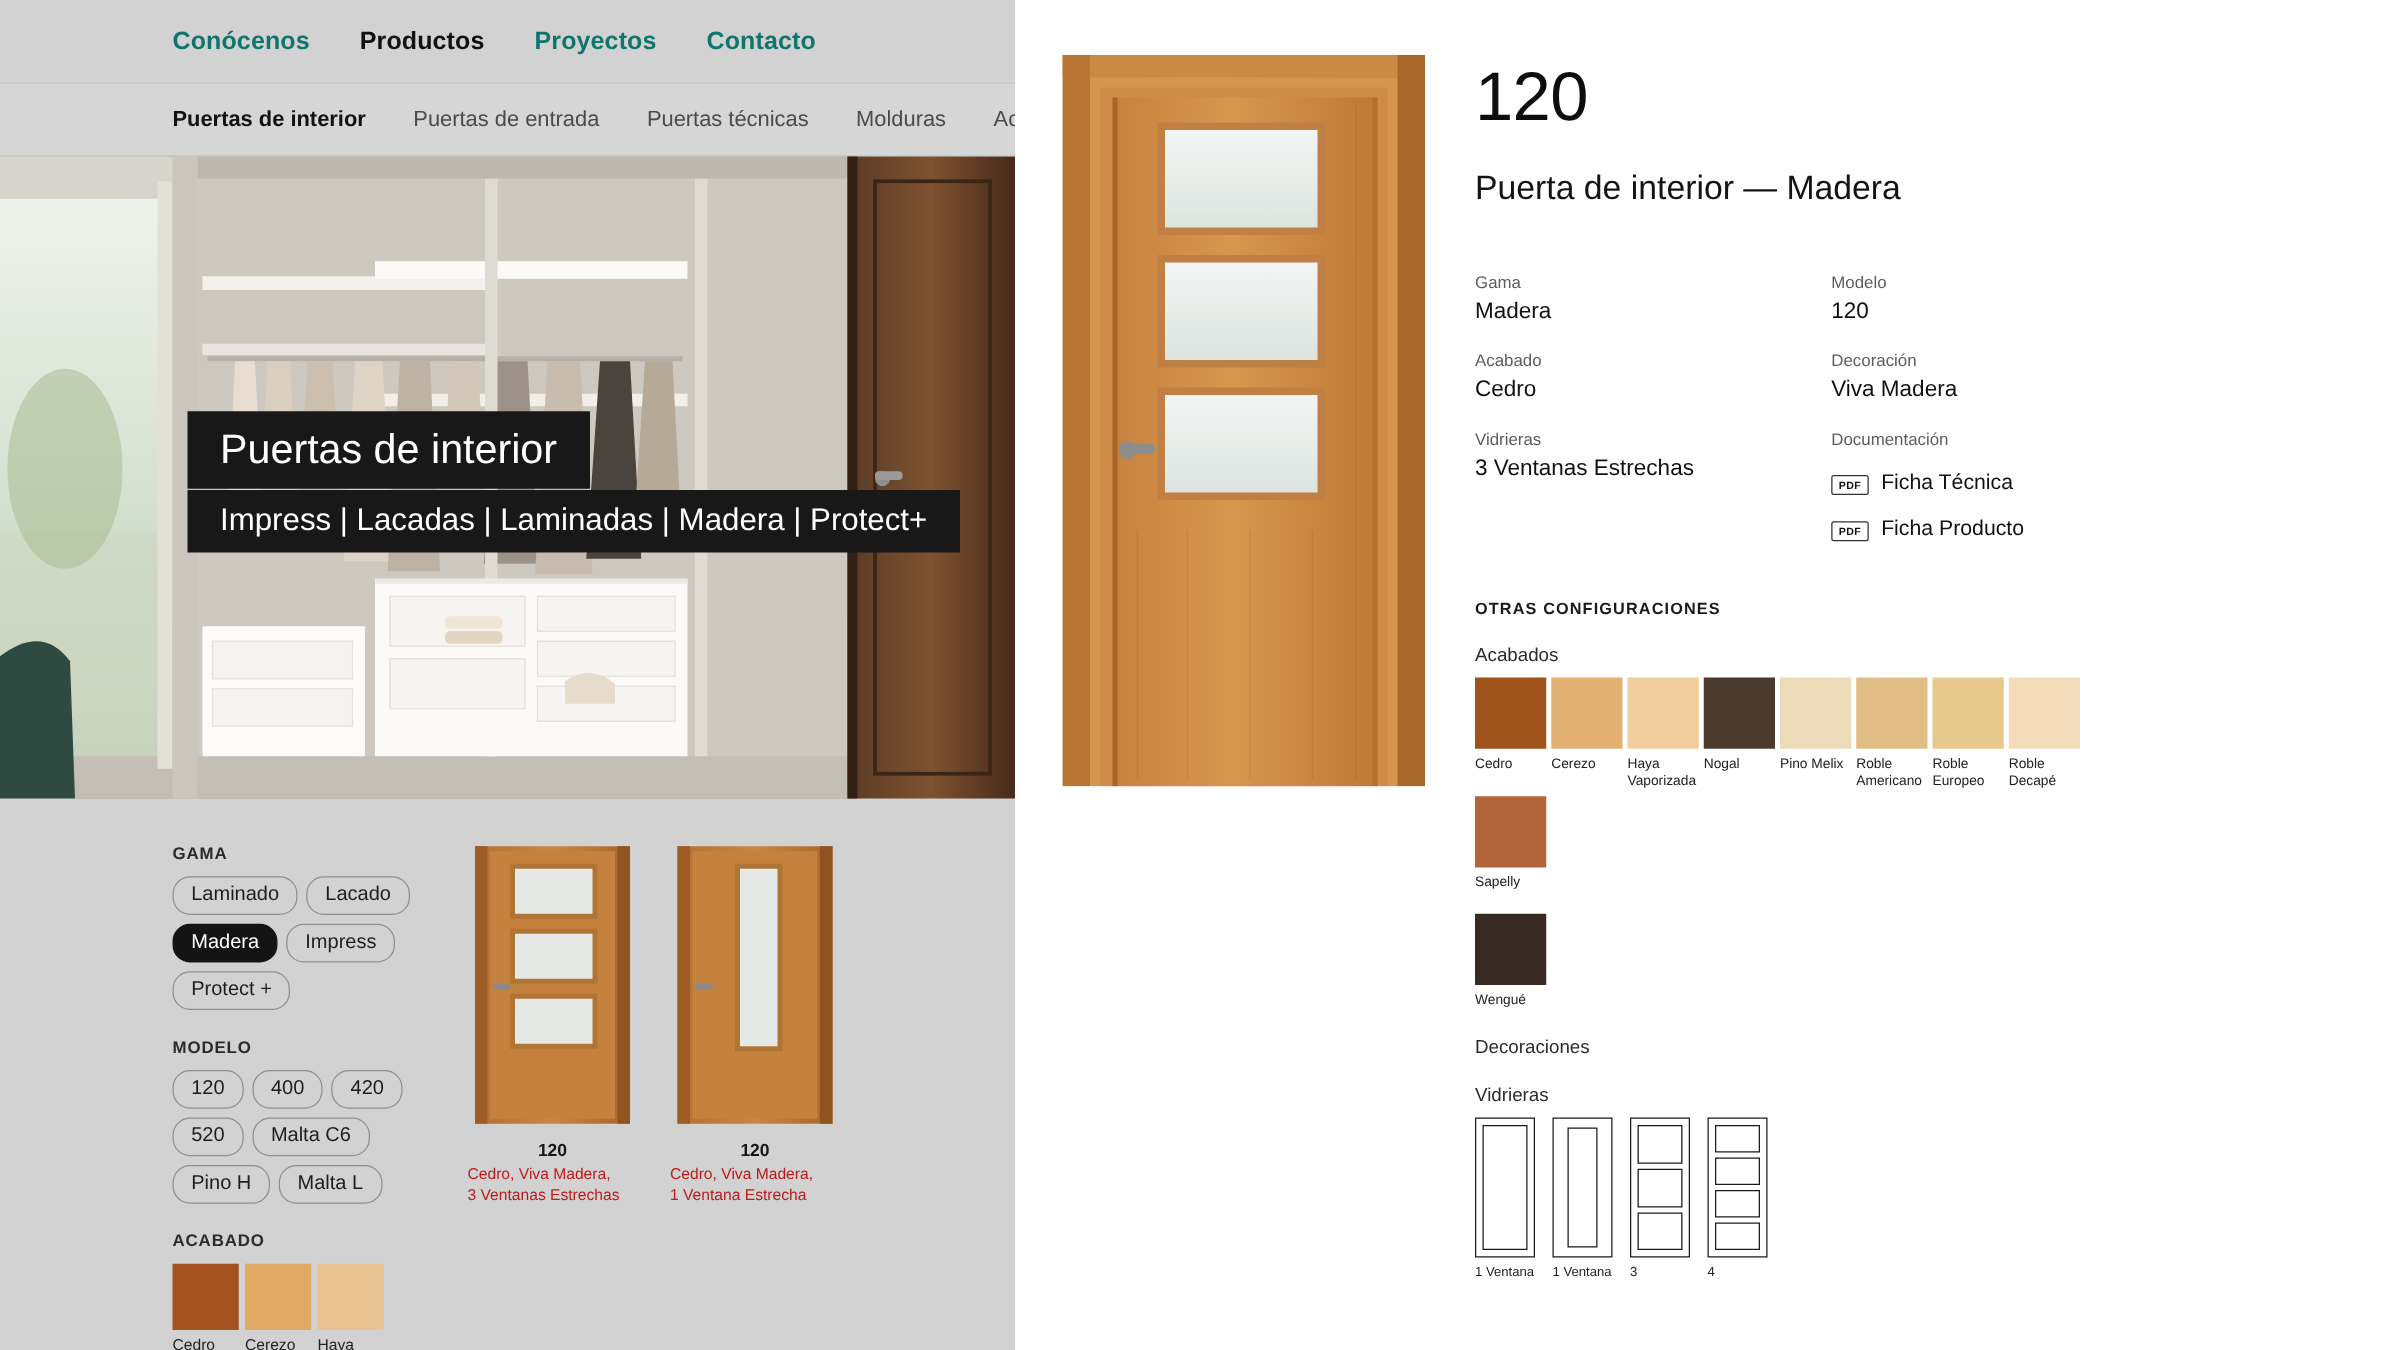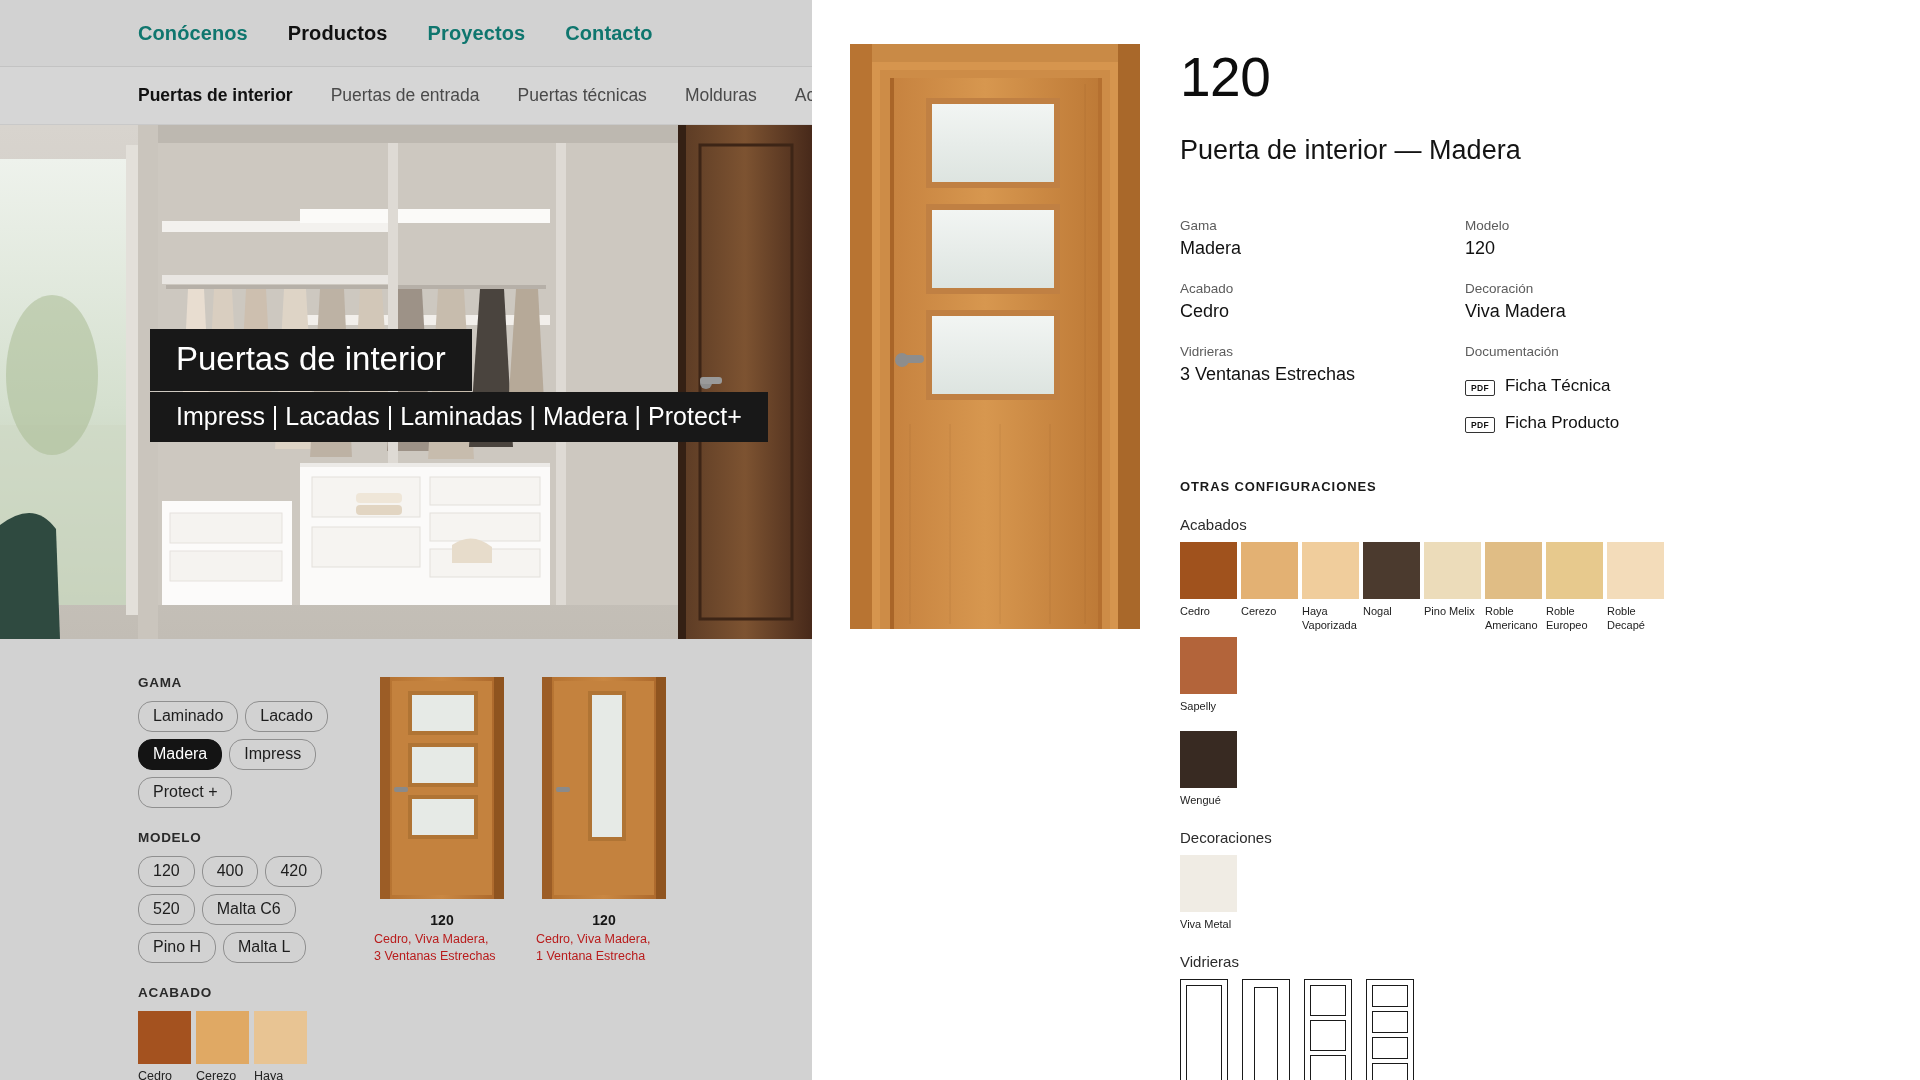--- a/index.html
+++ b/index.html
@@ -466,26 +466,20 @@
           <span class="rsw" style="background:#b3643a"></span>
           <div class="rsw-name">Sapelly</div>
         </div>
         <div class="rsw-cell" style="flex-basis:100%;margin-top:14px">
           <span class="rsw" style="background:#382a22"></span>
           <div class="rsw-name">Wengué</div>
         </div>
       </div>
 
       <div class="sub-title">Decoraciones</div>
-      <div class="rsw-grid">
-        <div class="rsw-cell">
-          <span class="rsw" style="background:#f0ece4"></span>
-          <div class="rsw-name">Viva Metal</div>
-        </div>
-      </div>
 
       <div class="sub-title">Vidrieras</div>
       <div class="vid-row">
         <div class="vid-cell">
           <div class="vid-box">
             <div class="vid-inner"></div>
           </div>
           <div class="vid-name">1 Ventana</div>
         </div>
         <div class="vid-cell">

